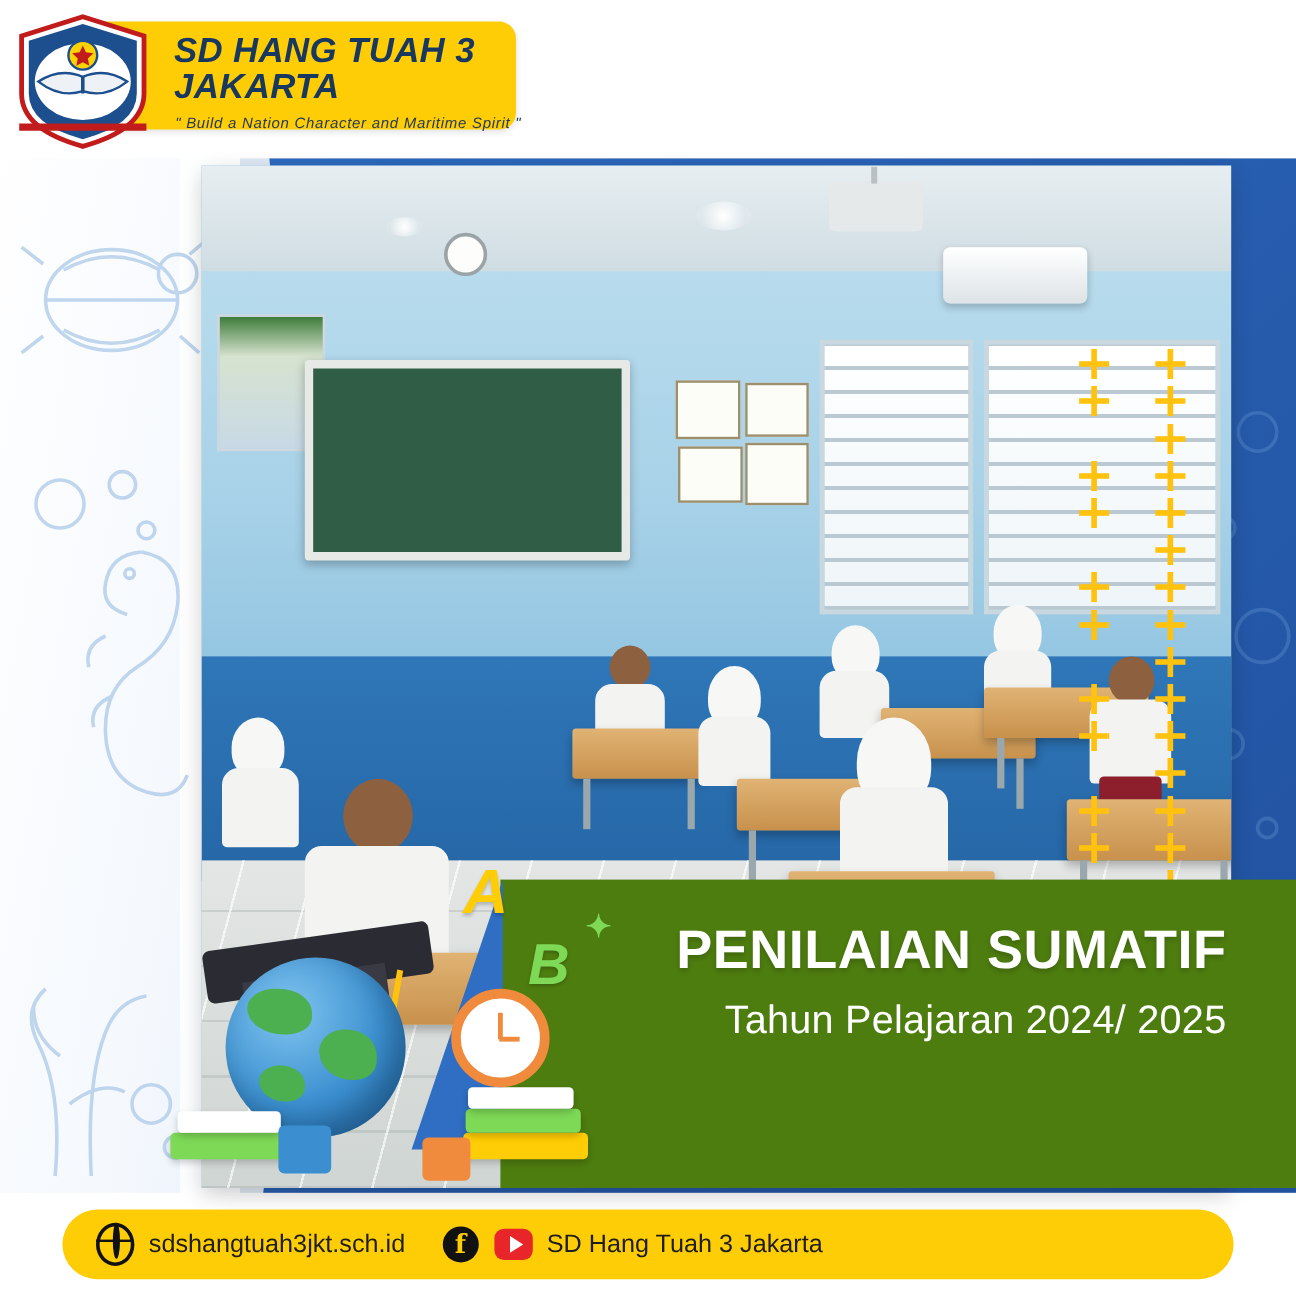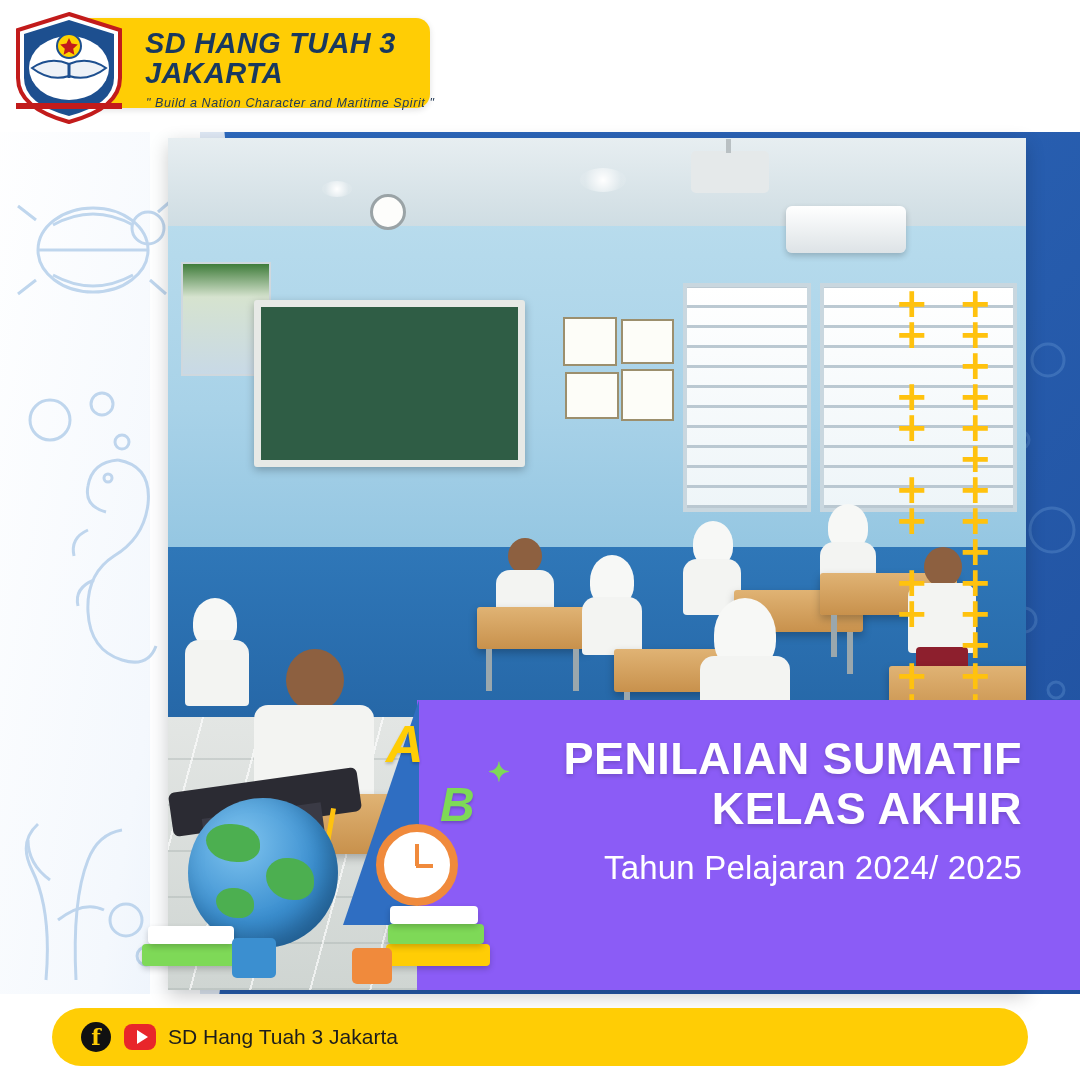--- a/index.html
+++ b/index.html
@@ -287,22 +287,22 @@
     font-family: "DejaVu Sans", sans-serif;
     text-align: right;
   }
 
   
   .caption-band {
     position: absolute;
     left: 417px;
     bottom: 90px;
     width: 663px;
-    height: 290px;
-    background: #8b5cf6;
+    height: 257px;
+    background: #4d7c0f;
   }
   .caption-band:before {
     content: "";
     position: absolute;
     left: -74px;
     top: 0;
     width: 0;
     height: 0;
     border-style: solid;
     border-width: 0 0 225px 76px;
@@ -637,21 +637,20 @@
         <div>+ + + + +</div>
         <div>+ + + + +</div>
         <div>+ + + + +</div>
       </div>
     </div>
   </div>
 
   <div class="caption-band">
     <div class="caption-inner">
       <div class="caption-title">PENILAIAN SUMATIF</div>
-      <div class="caption-title">KELAS AKHIR</div>
       <div class="caption-sub">Tahun Pelajaran 2024/ 2025</div>
     </div>
   </div>
 
   <div class="illu">
     <div class="letter" style="left:246px; bottom:210px; font-size:52px; color:#ffcd05;">A</div>
     <div class="letter" style="left:300px; bottom:152px; font-size:48px; color:#7ed957;">B</div>
     <div class="letter" style="left:250px; bottom:98px; font-size:44px; color:#ffffff;">C</div>
     <div class="spark" style="left:348px; bottom:196px;">✦</div>
     <div class="spark" style="left:196px; bottom:188px; color:#8fe07a;">✦</div>
@@ -669,20 +668,26 @@
     <div class="book" style="right:16px; bottom:40px; width:96px; height:20px; background:#7ed957;"></div>
     <div class="book" style="right:22px; bottom:60px; width:88px; height:18px; background:#ffffff;"></div>
     <div class="clock-ill"></div>
     <div class="puzzle" style="left:92px; bottom:6px; width:44px; height:40px;"></div>
     <div class="puzzle" style="left:212px; bottom:0px; width:40px; height:36px; background:#f08a3c;"></div>
   </div>
 
   <div class="footer">
     <div class="f-item">
       <span class="f-icon">
+          <span class="globe-mark"></span>
+        </span>
+      <span>sdshangtuah3jkt.sch.id</span>
+    </div>
+    <div class="f-item">
+      <span class="f-icon">
           <span class="fb-mark">f</span>
         </span>
       <span class="f-icon">
           <span class="yt-mark"></span>
         </span>
       <span>SD Hang Tuah 3 Jakarta</span>
     </div>
   </div>
 
 </div>

